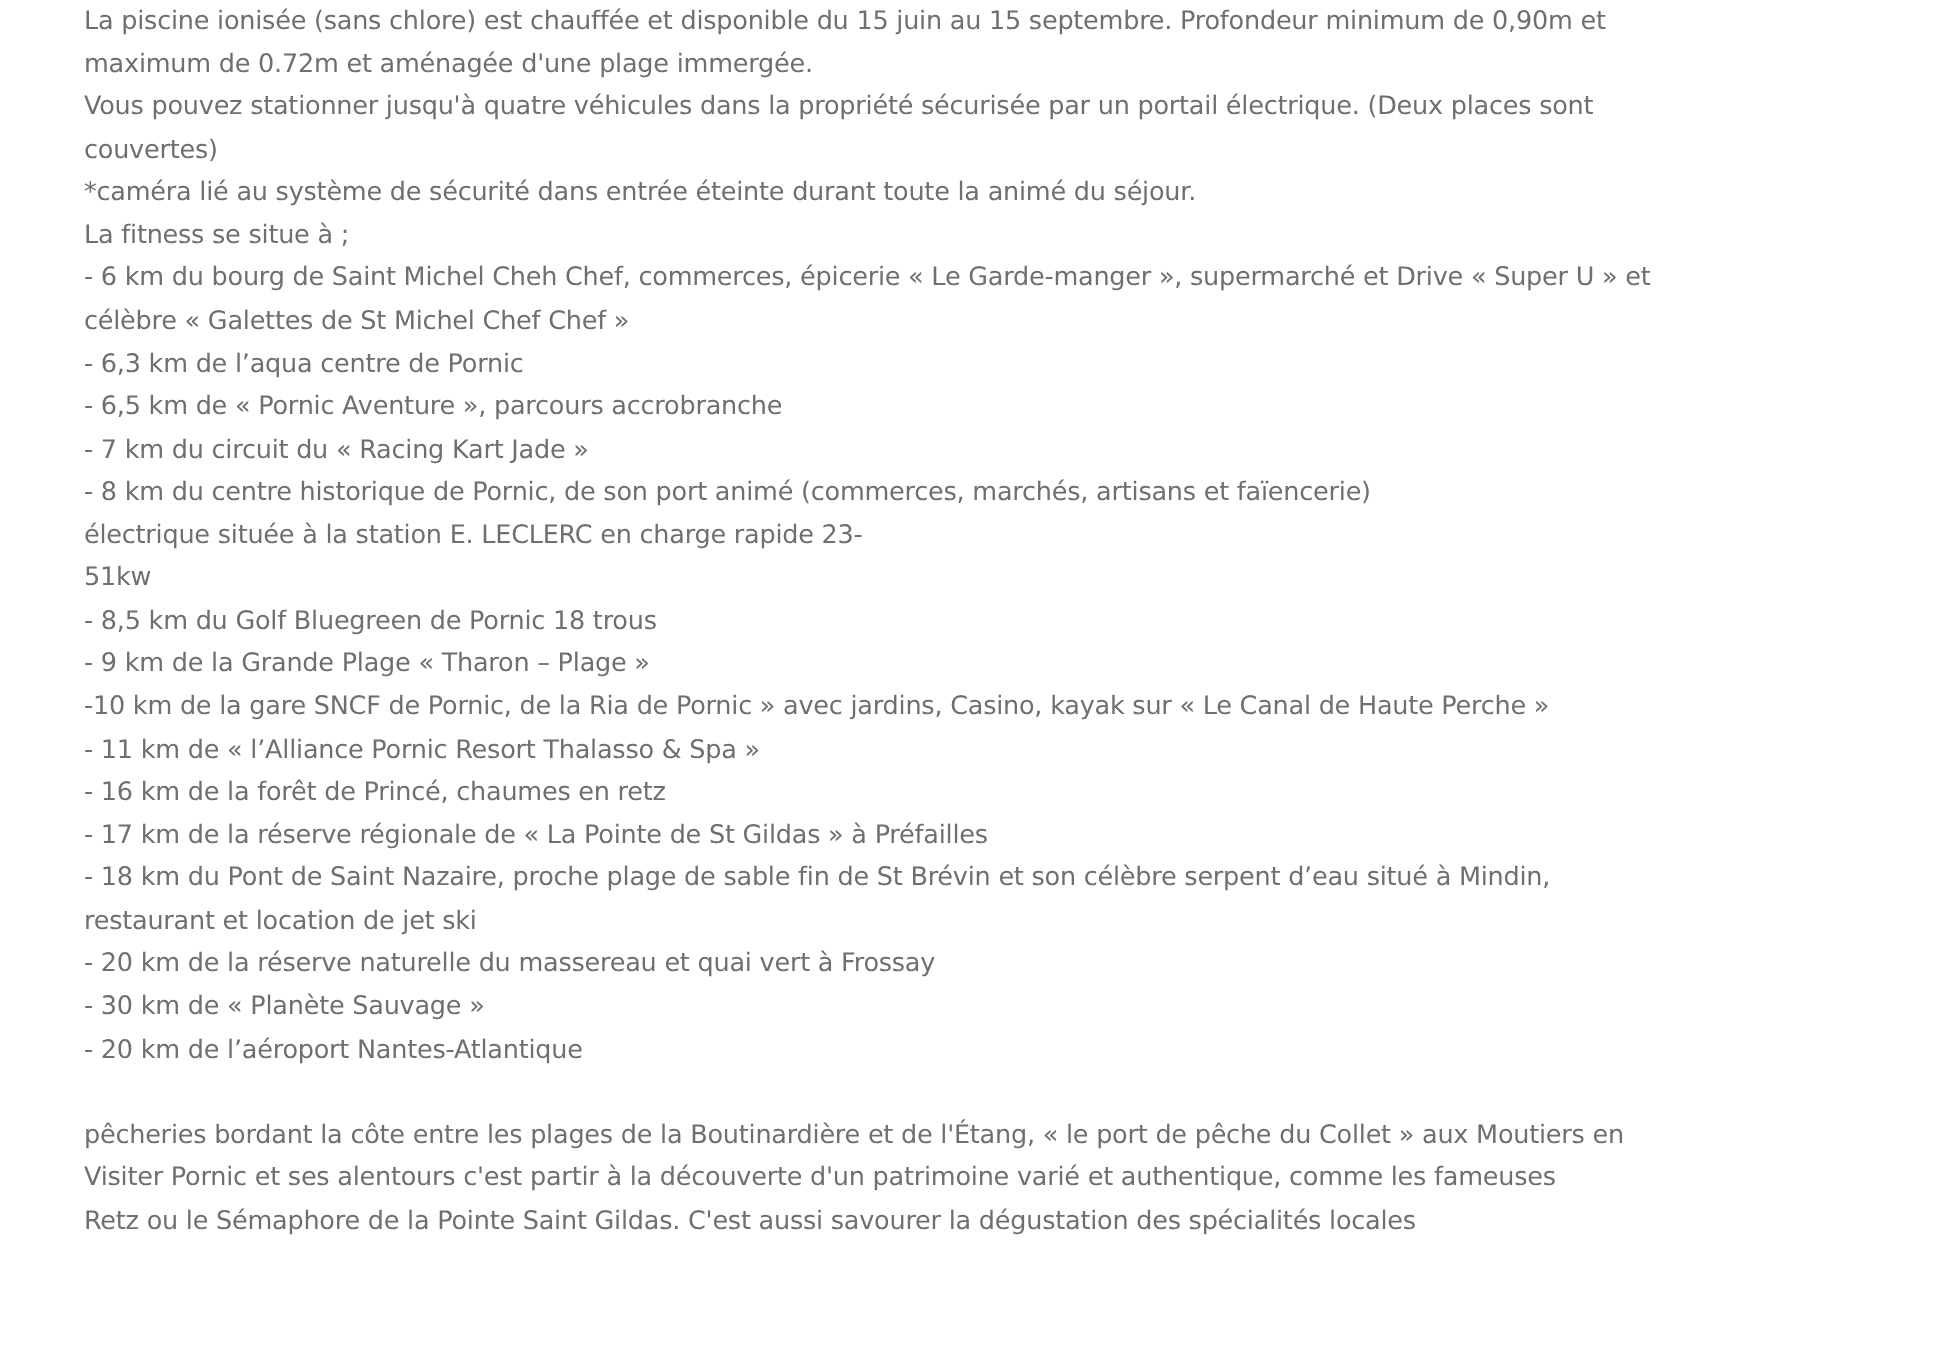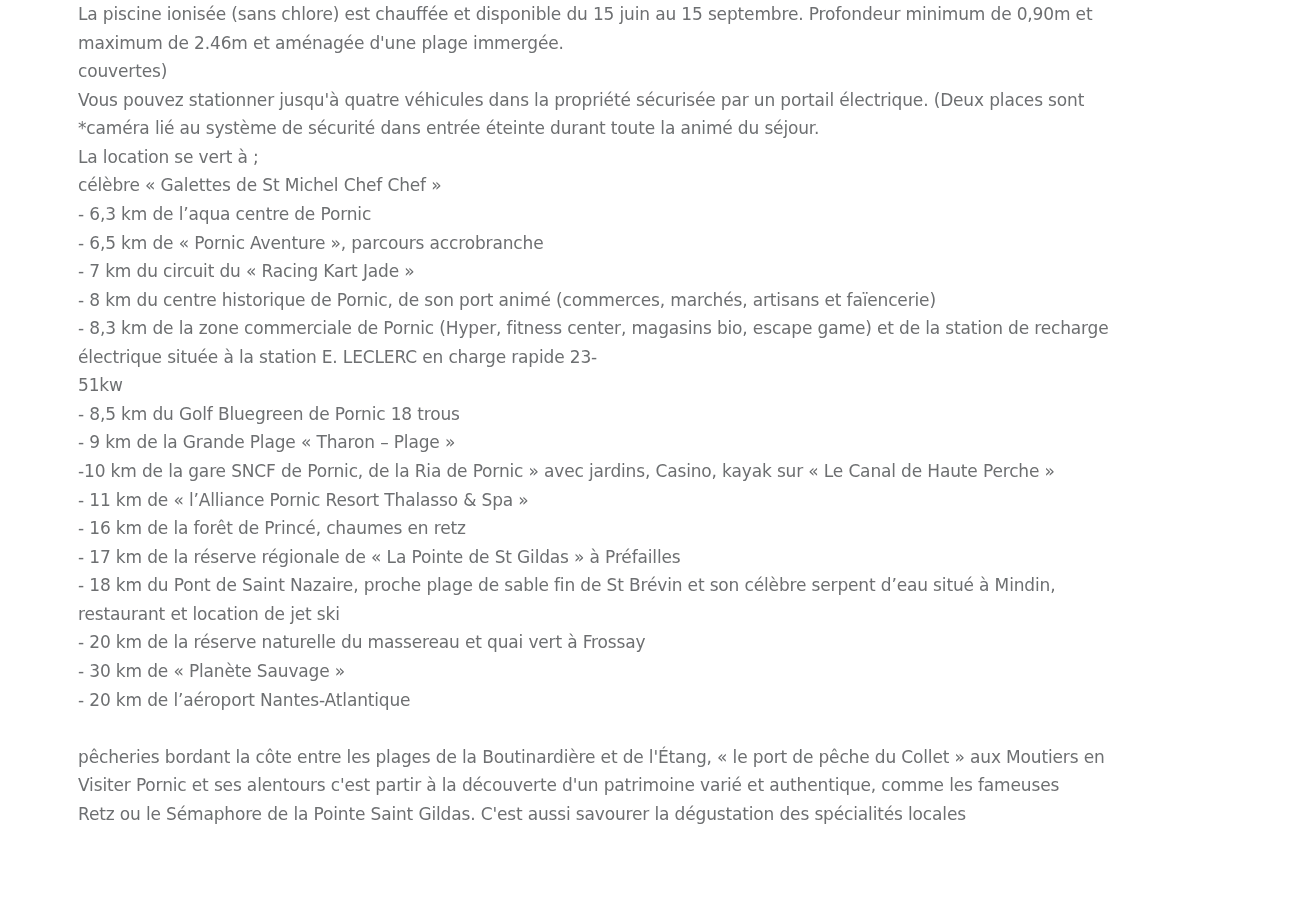--- a/index.html
+++ b/index.html
@@ -9,21 +9,21 @@
   }
   body {
     width: 1300px;
     height: 900px;
     overflow: hidden;
   }
   .doc {
     box-sizing: border-box;
     width: 1143px;
     height: 900px;
-    padding: 0 78px;
+    padding: 0 56px;
     overflow: hidden;
     font-family: "DejaVu Sans", "Liberation Sans", sans-serif;
     font-size: 17px;
     color: #6d6f71;
     letter-spacing: -0.15px;
   }
   .line {
     height: 28.57px;
     line-height: 28.57px;
     white-space: pre;
@@ -32,31 +32,31 @@
   .line.blank {
     
   }
 </style>
 </head>
 <body>
 
 <div class="doc">
   <div id="lines-container">
       <div class="line">La piscine ionisée (sans chlore) est chauffée et disponible du 15 juin au 15 septembre. Profondeur minimum de 0,90m et</div>
-      <div class="line">maximum de 2.46m et aménagée d'une plage immergée.</div>
+      <div class="line">maximum de 0.72m et aménagée d'une plage immergée.</div>
+      <div class="line">Vous pouvez stationner jusqu'à quatre véhicules dans la propriété sécurisée par un portail électrique. (Deux places sont</div>
       <div class="line">couvertes)</div>
-      <div class="line">Vous pouvez stationner jusqu'à quatre véhicules dans la propriété sécurisée par un portail électrique. (Deux places sont</div>
       <div class="line">*caméra lié au système de sécurité dans entrée éteinte durant toute la animé du séjour.</div>
-      <div class="line">La location se vert à ;</div>
+      <div class="line">La fitness se situe à ;</div>
+      <div class="line">- 6 km du bourg de Saint Michel Cheh Chef, commerces, épicerie « Le Garde-manger », supermarché et Drive « Super U » et</div>
       <div class="line">célèbre « Galettes de St Michel Chef Chef »</div>
       <div class="line">- 6,3 km de l’aqua centre de Pornic</div>
       <div class="line">- 6,5 km de « Pornic Aventure », parcours accrobranche</div>
       <div class="line">- 7 km du circuit du « Racing Kart Jade »</div>
       <div class="line">- 8 km du centre historique de Pornic, de son port animé (commerces, marchés, artisans et faïencerie)</div>
-      <div class="line">- 8,3 km de la zone commerciale de Pornic (Hyper, fitness center, magasins bio, escape game) et de la station de recharge</div>
       <div class="line">électrique située à la station E. LECLERC en charge rapide 23-</div>
       <div class="line">51kw</div>
       <div class="line">- 8,5 km du Golf Bluegreen de Pornic 18 trous</div>
       <div class="line">- 9 km de la Grande Plage « Tharon – Plage »</div>
       <div class="line">-10 km de la gare SNCF de Pornic, de la Ria de Pornic » avec jardins, Casino, kayak sur « Le Canal de Haute Perche »</div>
       <div class="line">- 11 km de « l’Alliance Pornic Resort Thalasso &amp; Spa »</div>
       <div class="line">- 16 km de la forêt de Princé, chaumes en retz</div>
       <div class="line">- 17 km de la réserve régionale de « La Pointe de St Gildas » à Préfailles</div>
       <div class="line">- 18 km du Pont de Saint Nazaire, proche plage de sable fin de St Brévin et son célèbre serpent d’eau situé à Mindin,</div>
       <div class="line">restaurant et location de jet ski</div>

